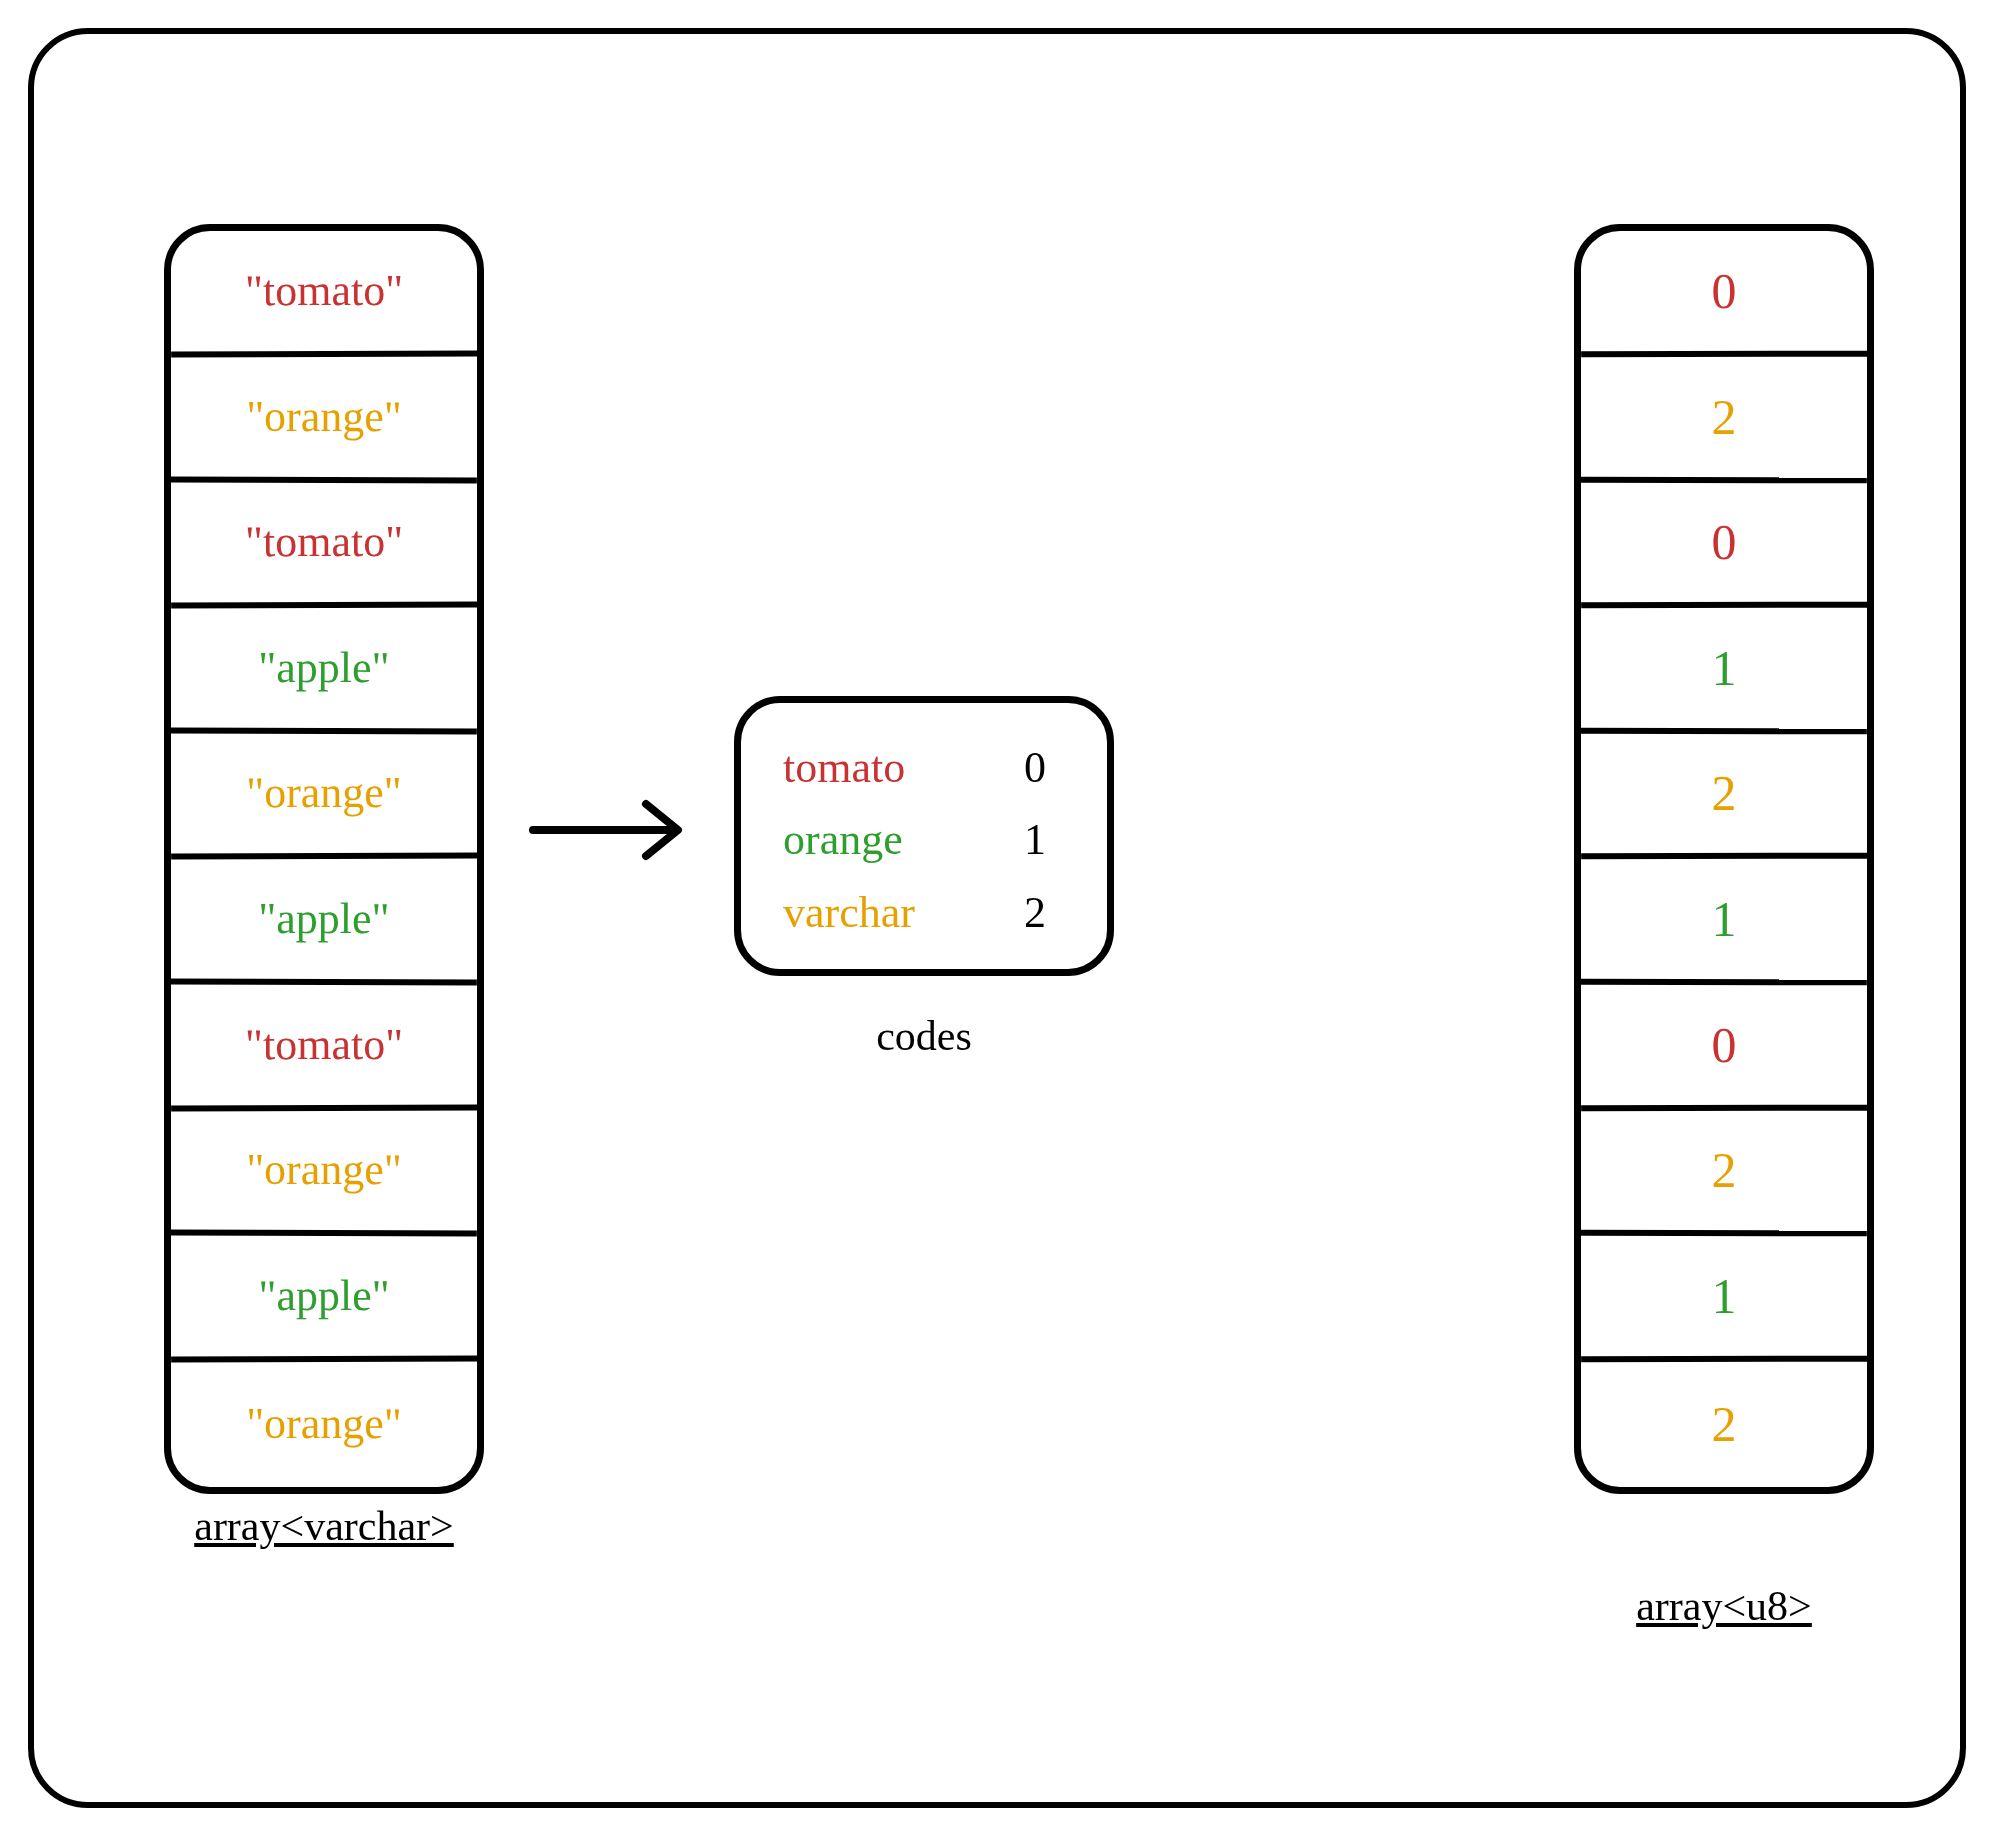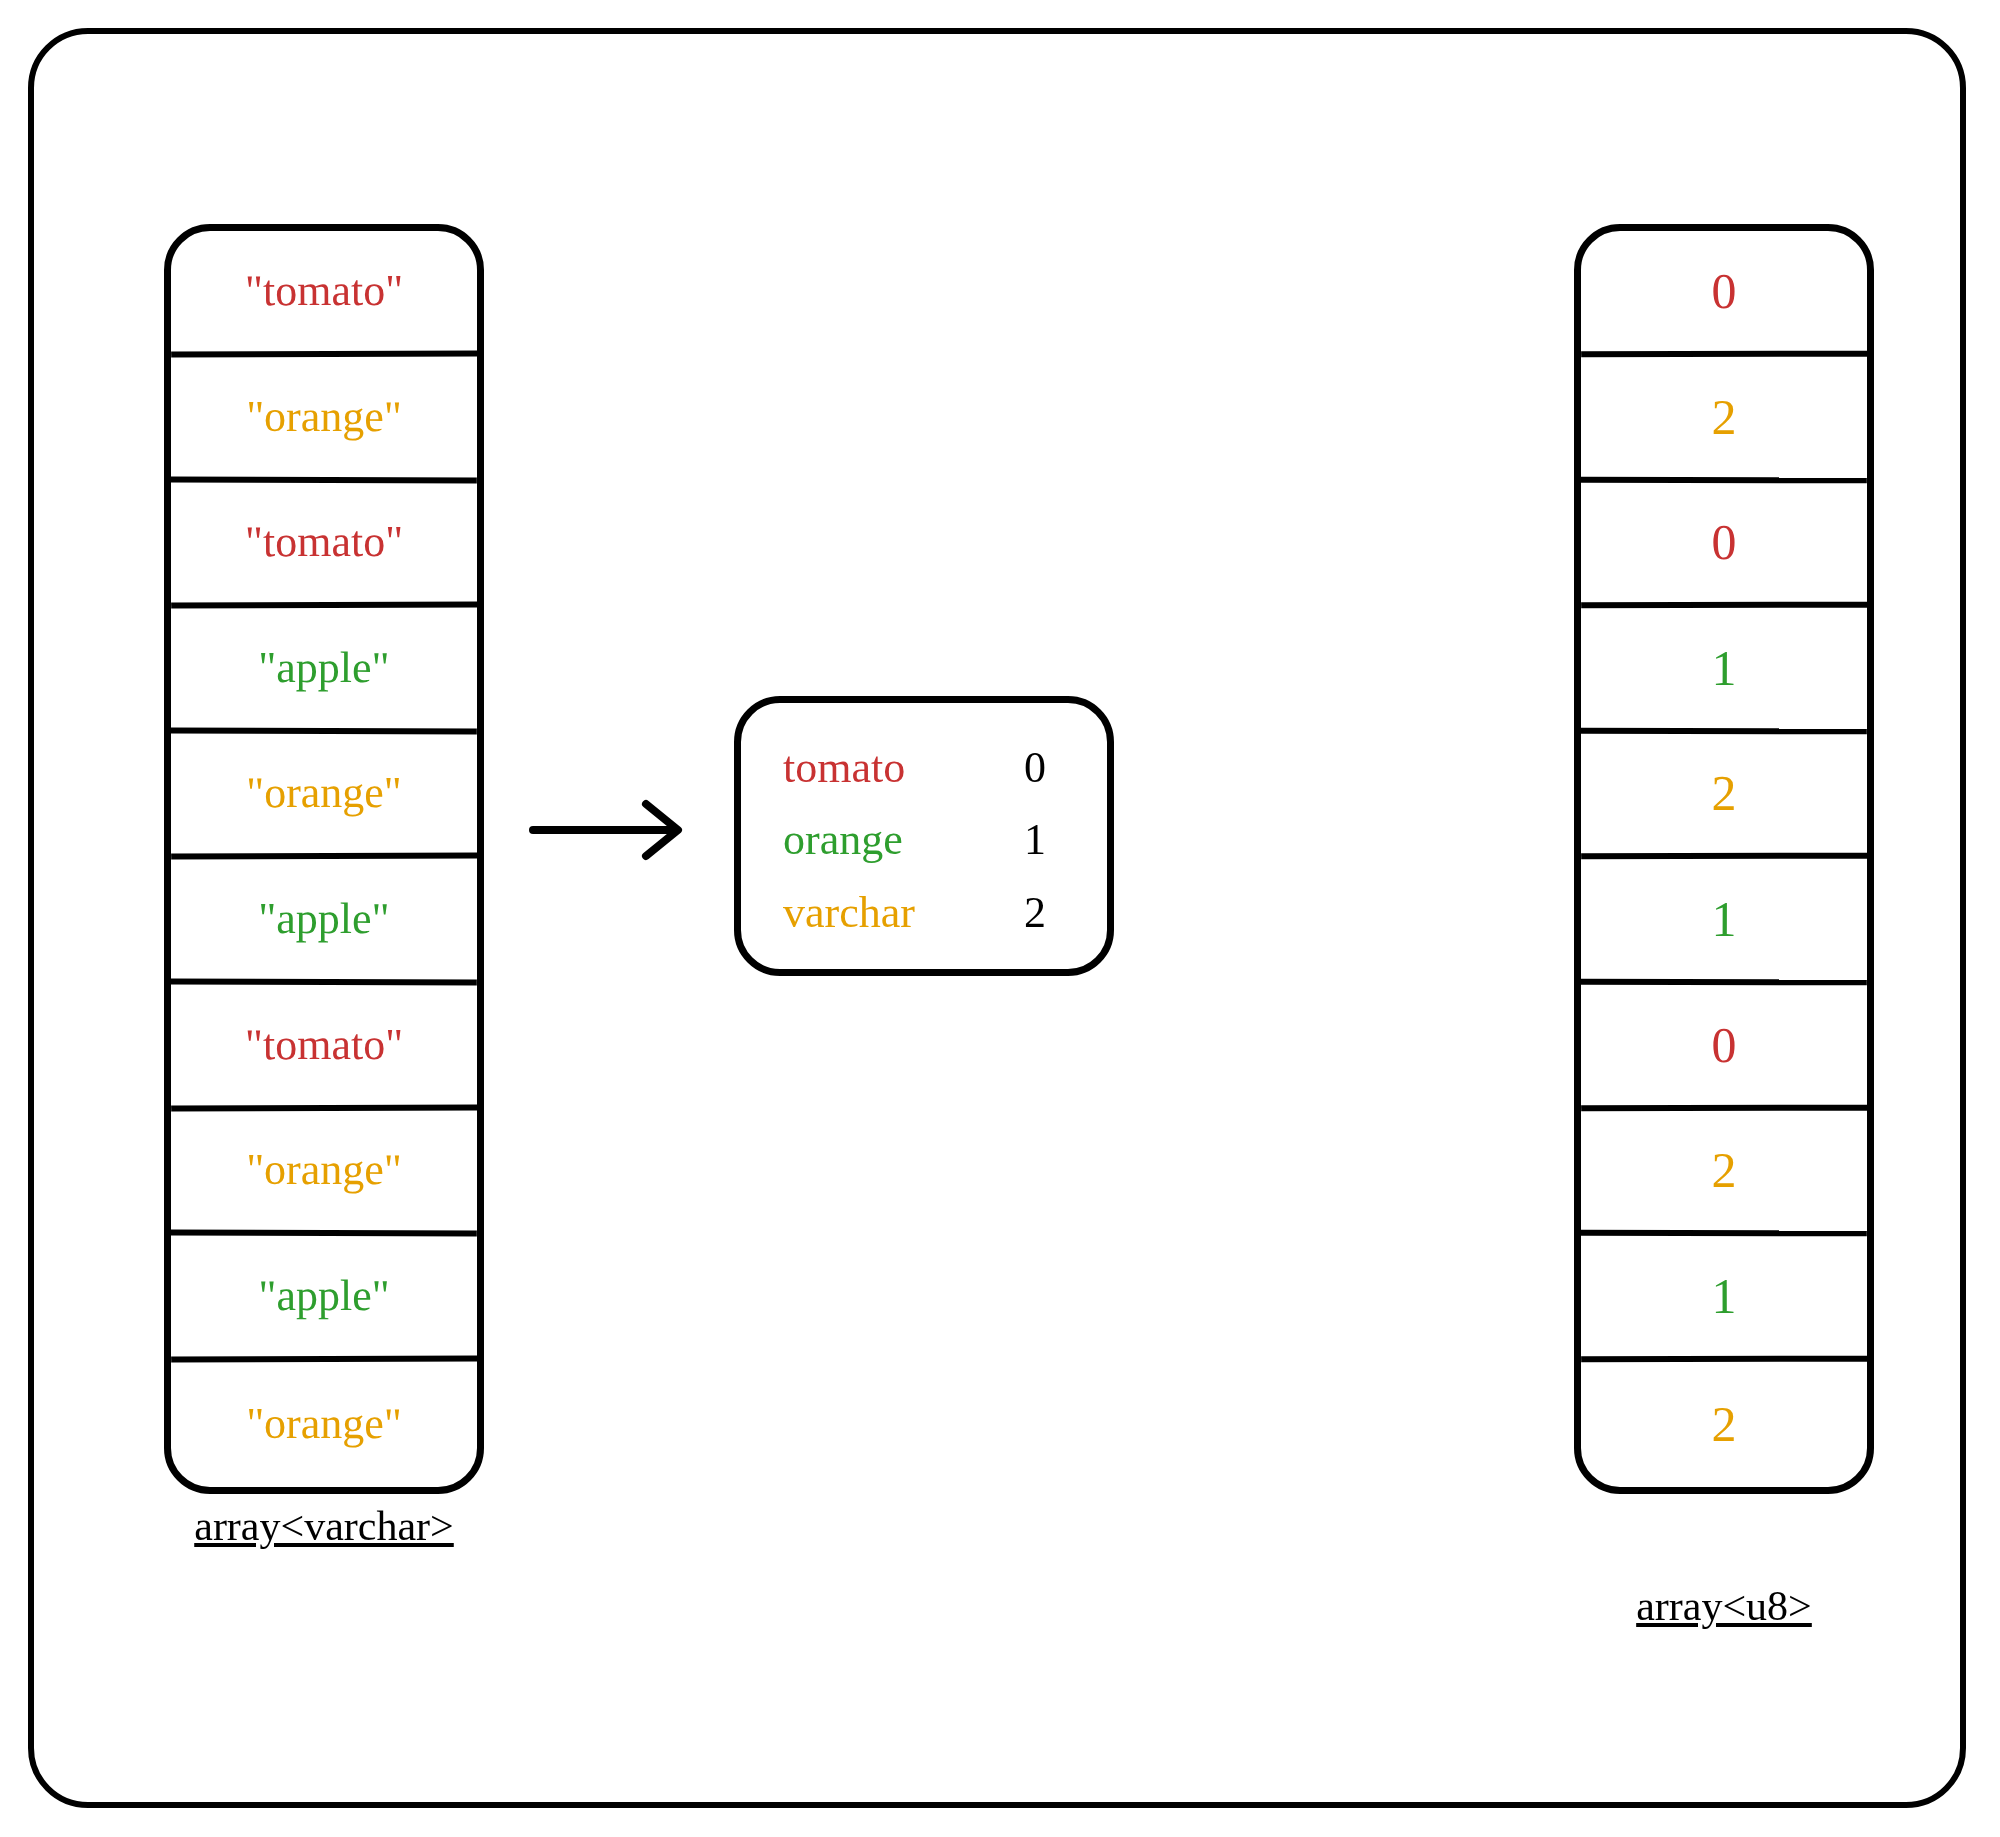--- a/index.html
+++ b/index.html
@@ -138,20 +138,21 @@
       </div>
       <div class="codes-row">
         <span class="k c-green">orange</span>
         <span class="v">1</span>
       </div>
       <div class="codes-row">
         <span class="k c-orange">varchar</span>
         <span class="v">2</span>
       </div>
     </div>
+  <div class="codes-label">codes</div>
 
   <div id="col-right" class="col col-right">
       <div class="cell c-red">0</div>
       <div class="cell c-orange">2</div>
       <div class="cell c-red">0</div>
       <div class="cell c-green">1</div>
       <div class="cell c-orange">2</div>
       <div class="cell c-green">1</div>
       <div class="cell c-red">0</div>
       <div class="cell c-orange">2</div>

